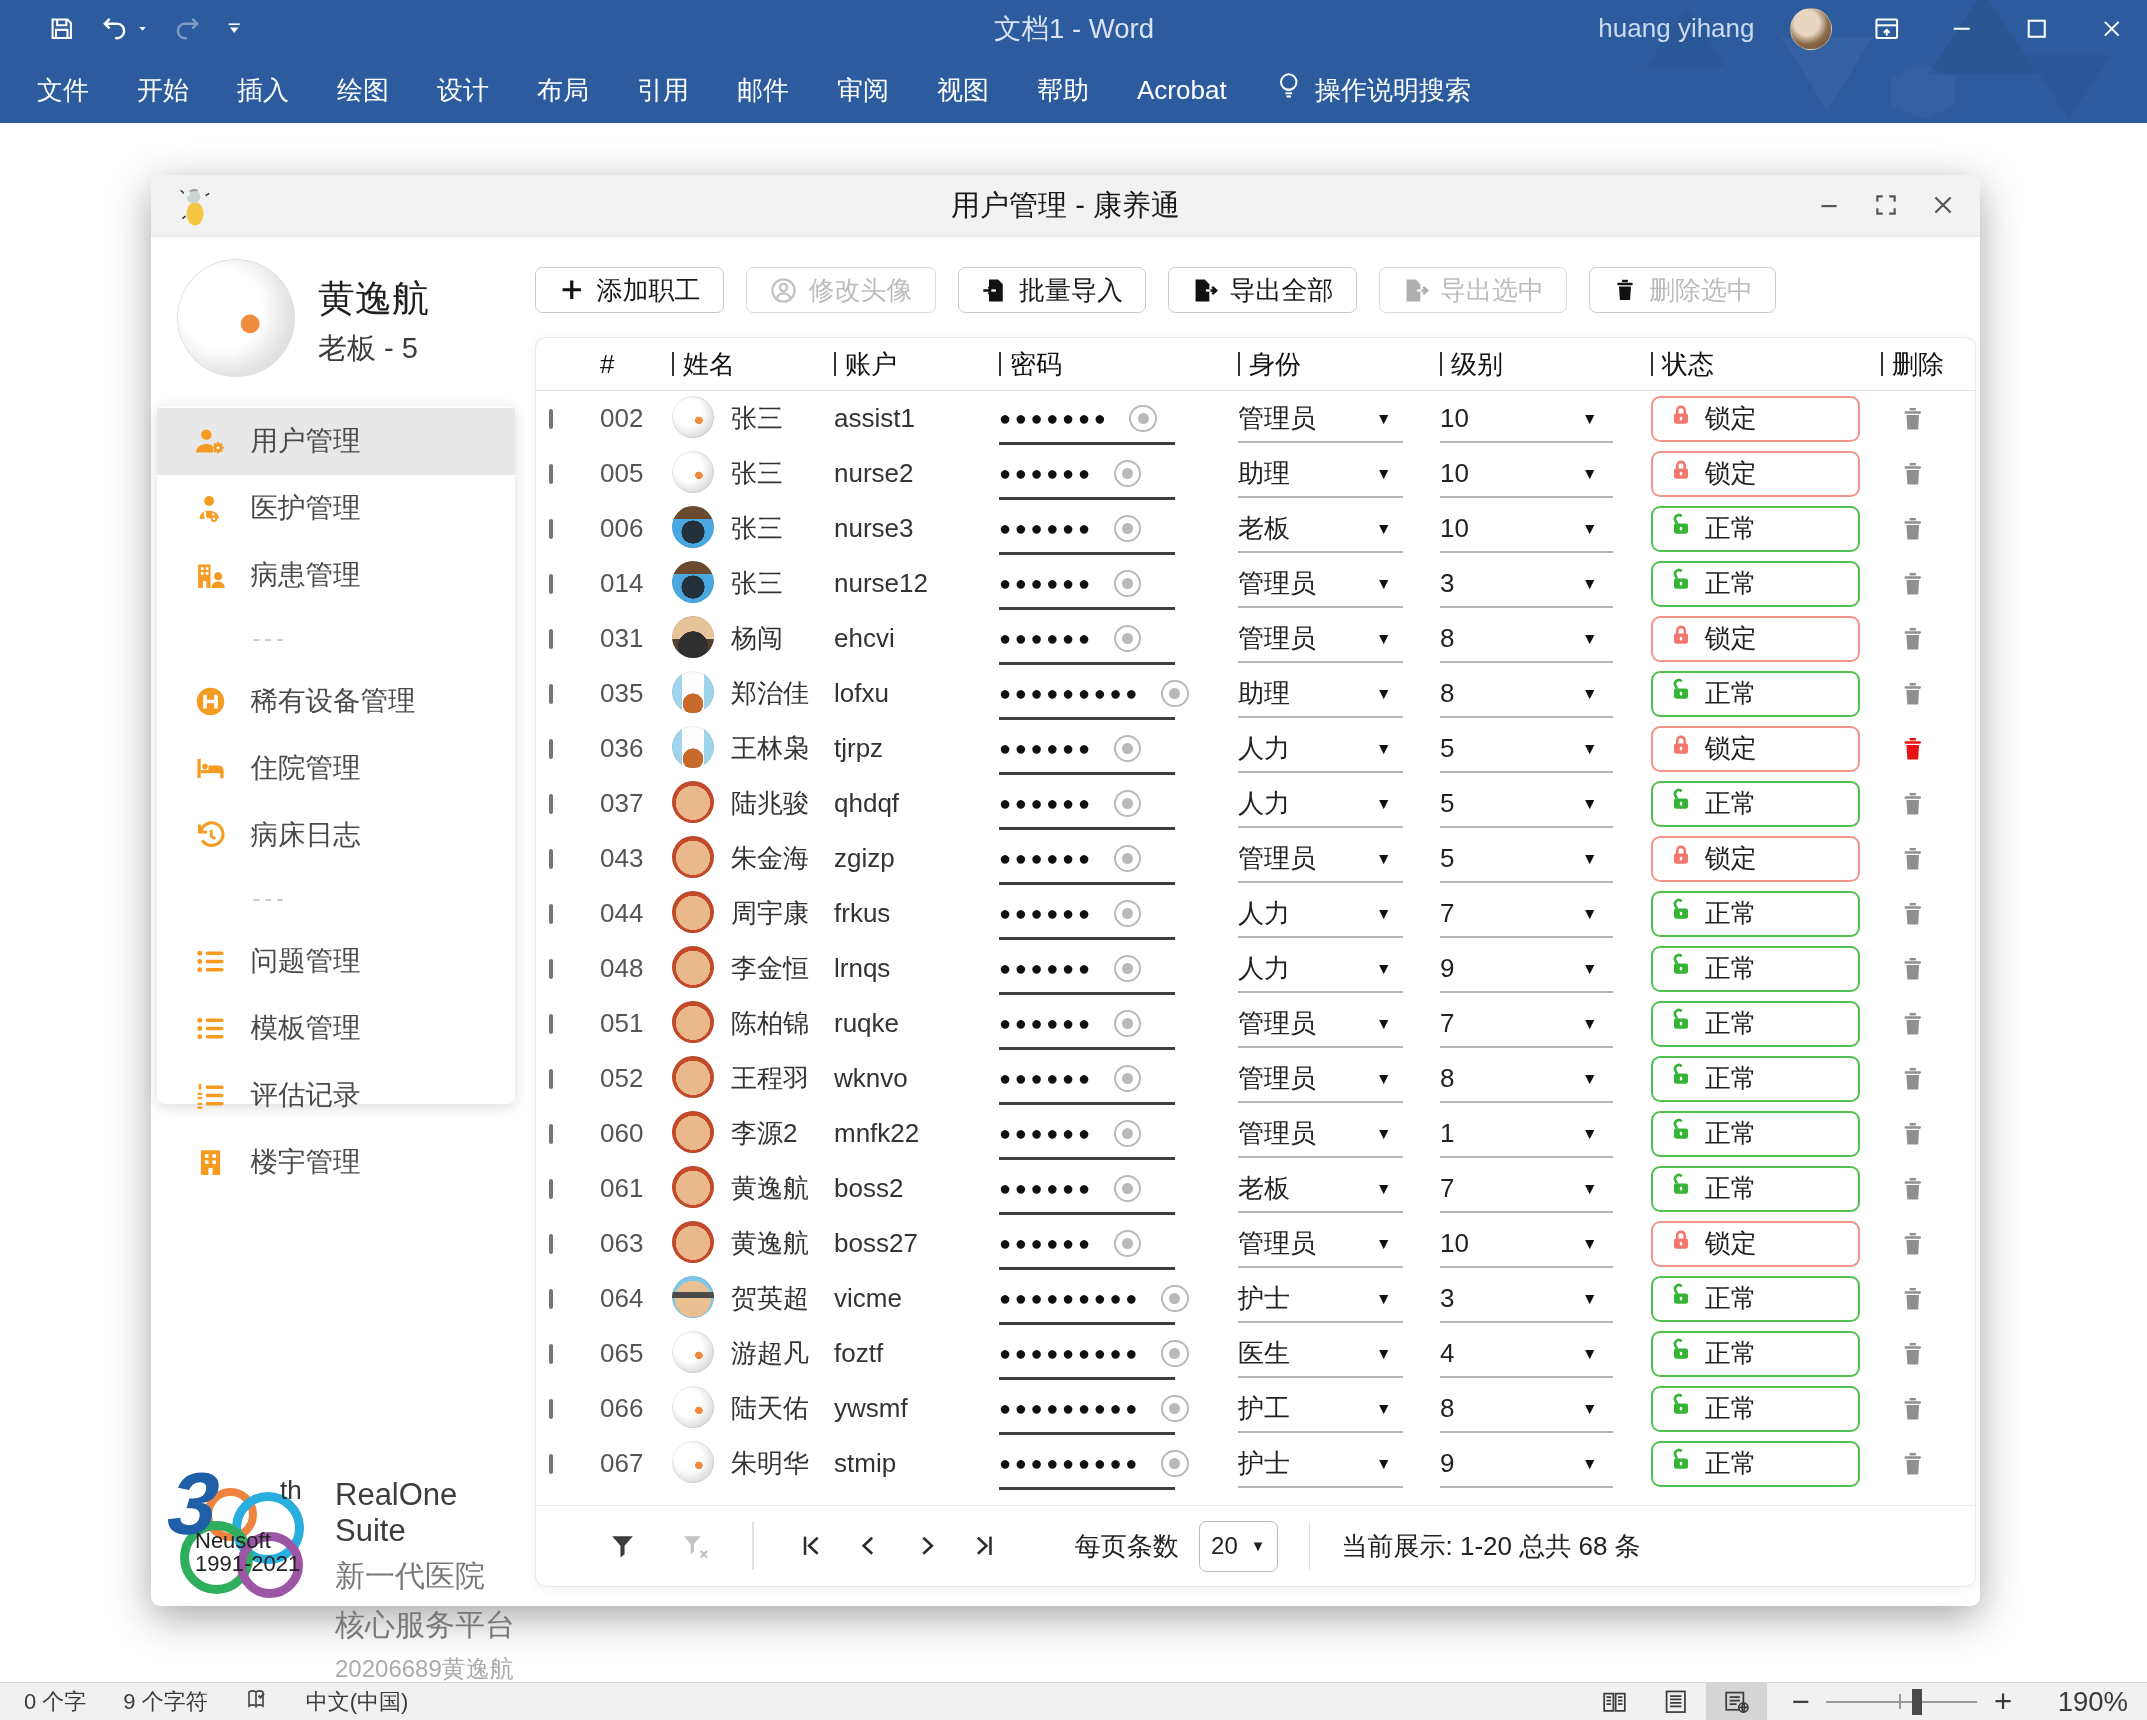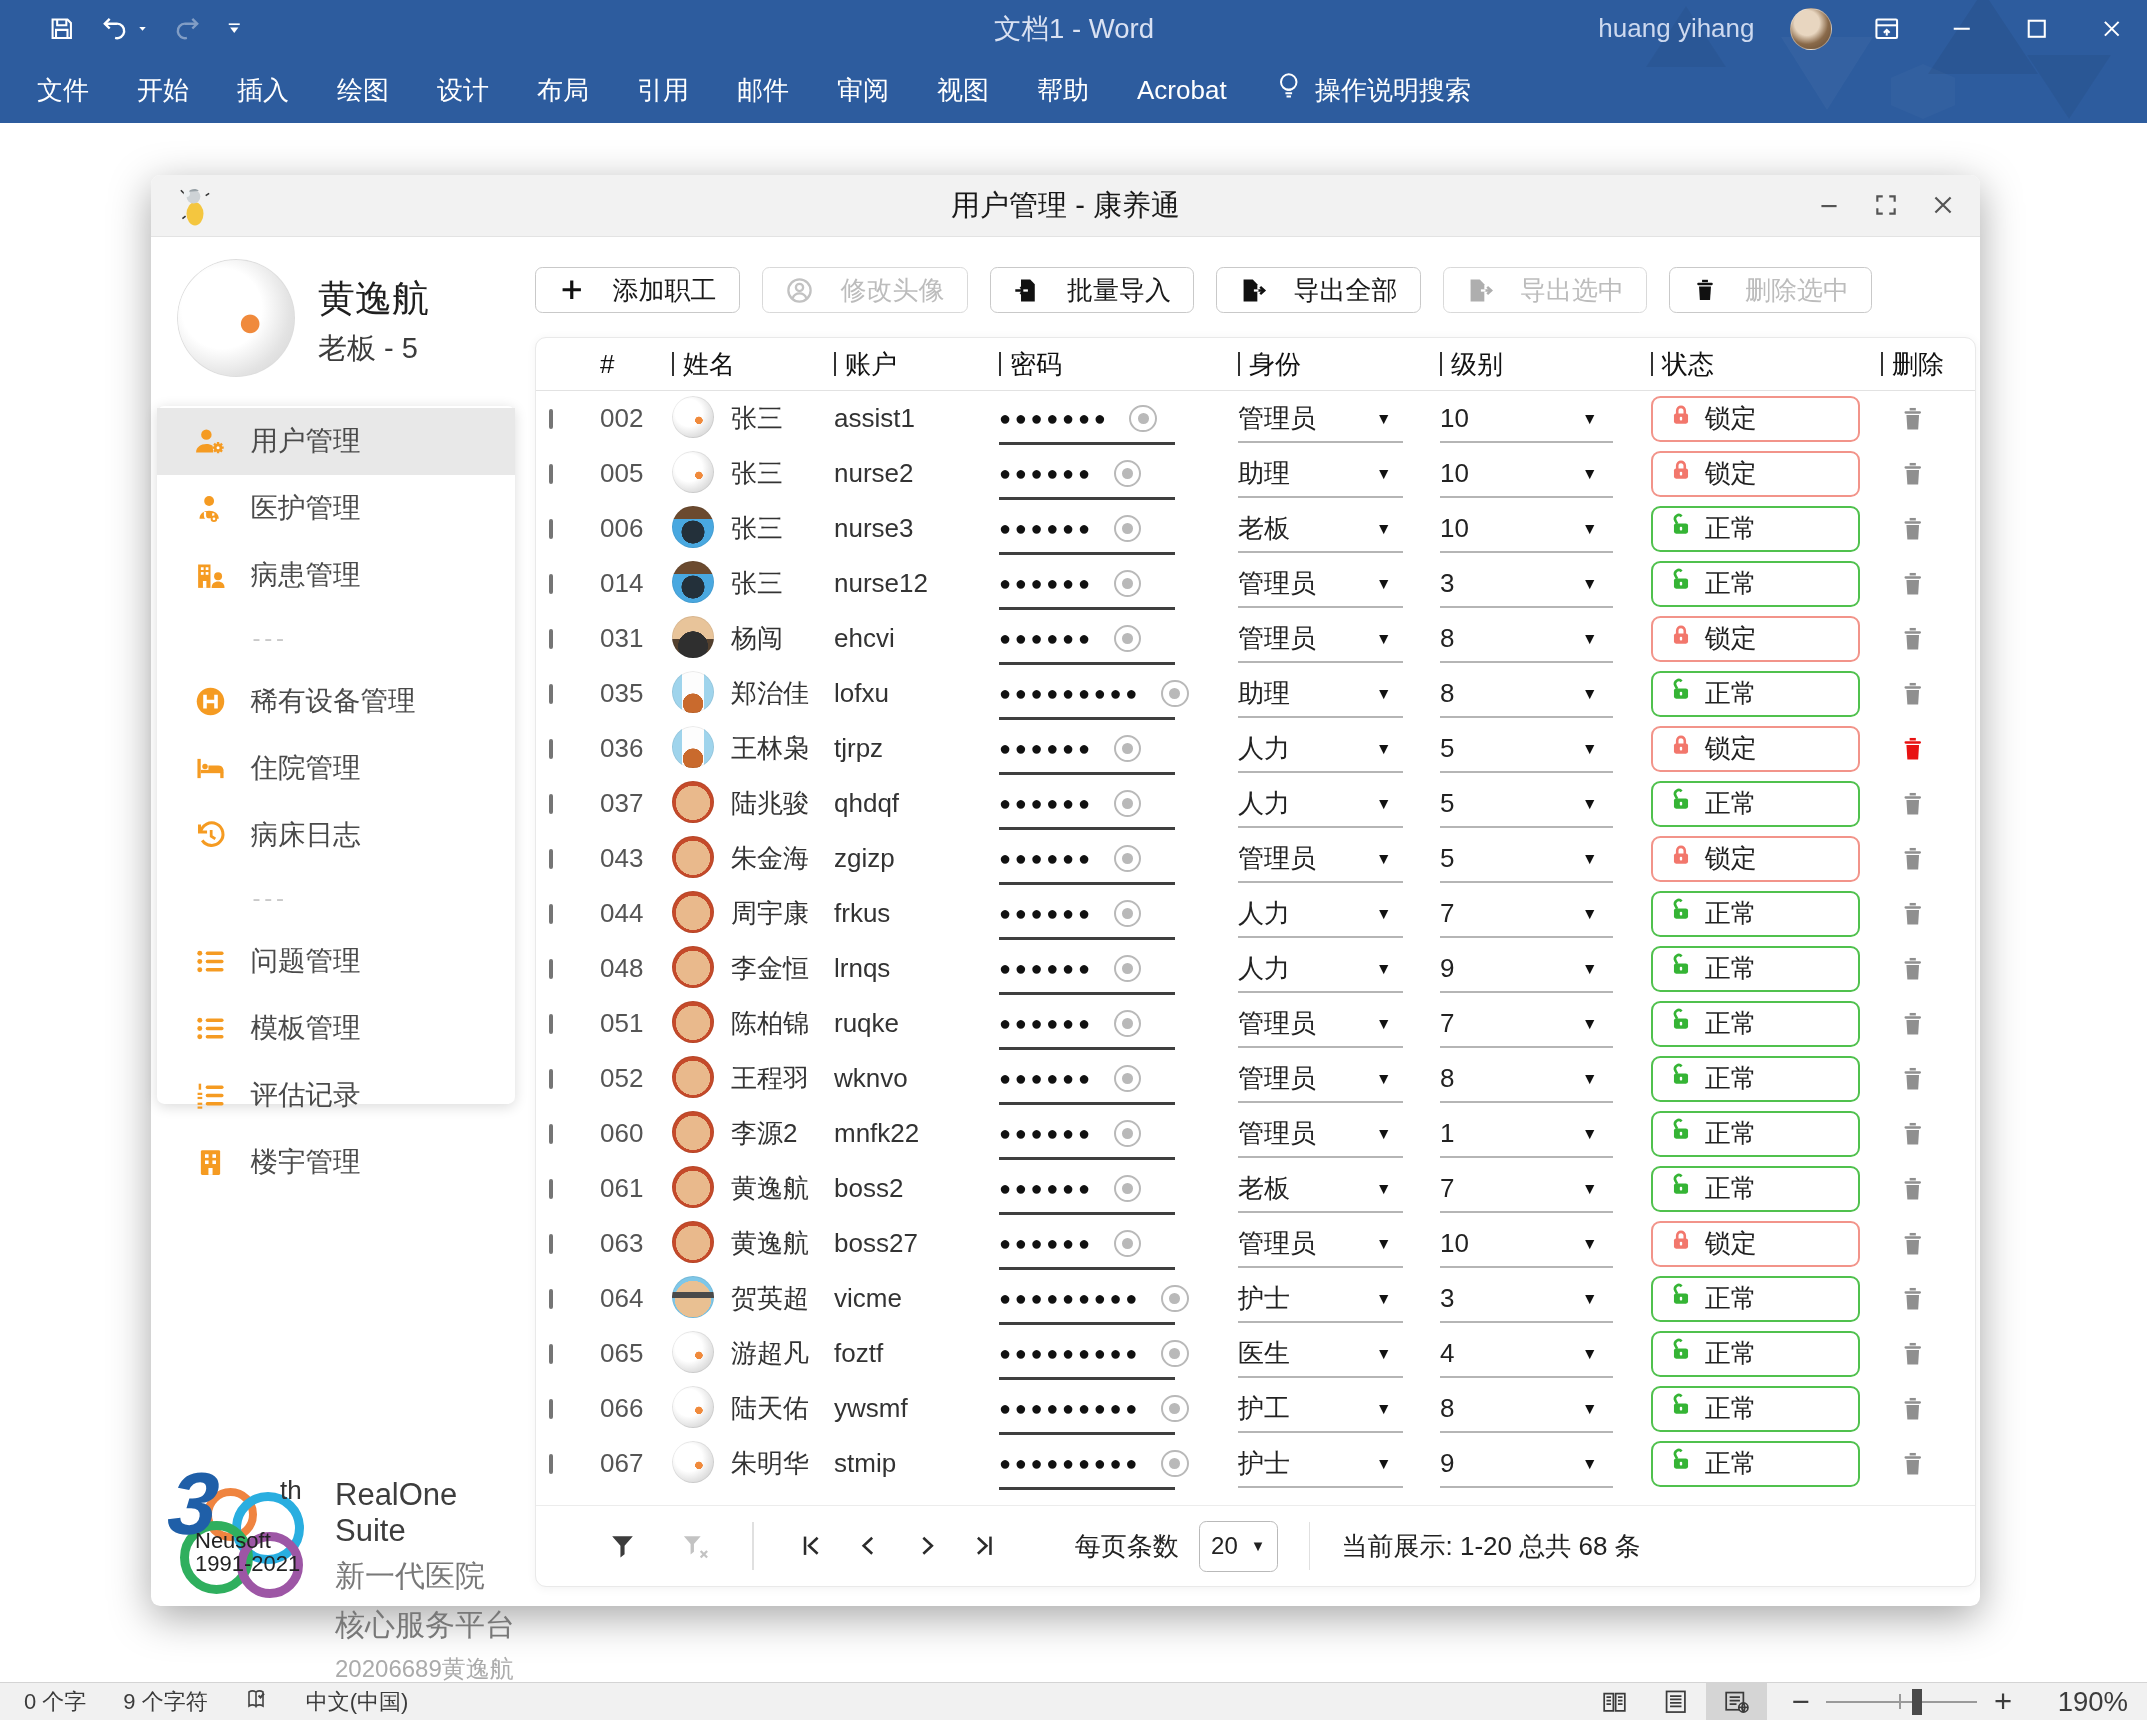--- a/index.html
+++ b/index.html
@@ -54,21 +54,21 @@
   .logo .three { position:absolute; left:-3.7px; top:-14.7px; font-size:88px; font-weight:bold; font-style:italic; color:#1f5fa8; transform:skewX(-6deg); }
   .logo .th { position:absolute; left:107px; top:7.3px; font-size:26px; color:#333; }
   .logo .ntext { position:absolute; left:22px; top:61px; font-size:22px; color:#222; line-height:23px; }
   .brandtext { position:absolute; left:162px; top:9.2px; }
   .bt-product { font-size:31px; color:#3d3d3d; }
   .bt-line { font-size:30px; color:#787878; margin-top:7.3px; }
   .bt-id { font-size:24px; color:#ababab; margin-top:7.3px; }
 
   
   .toolbar { position:absolute; left:384px; top:92px; display:flex; gap:22px; }
-  .tbtn { height:46px; display:flex; align-items:center; gap:27px; padding:4px 22px; background:#fff; border:1.8px solid #c9c9c9; border-radius:7.3px; font-size:26px; color:#1a1a1a; cursor:default; }
+  .tbtn { height:46px; display:flex; align-items:center; gap:11px; padding:4px 22px; background:#fff; border:1.8px solid #c9c9c9; border-radius:7.3px; font-size:26px; color:#1a1a1a; cursor:default; }
   .tbtn.dis { color:#bcbcbc; border-color:#d9d9d9; }
   .tbtn.dim-label { color:#bcbcbc; }
   .tbtn svg { display:block; }
 
   
   .card { position:absolute; left:384px; top:162px; width:1441px; height:1250px; background:#fff; border:0.9px solid #e9e9e9; border-radius:11px; box-shadow:0 1.8px 9.2px rgba(0,0,0,.05); display:flex; flex-direction:column; overflow:hidden; }
   .tgrid { display:grid; grid-template-columns:51px 72px 59px 103px 165px 239px 202px 211px 230px 64px; align-items:center; padding-left:13px; }
   .thead { height:53px; border-bottom:1.8px solid #e2e2e2; font-size:26px; color:#111; flex:0 0 auto; }
   .th { display:flex; align-items:center; gap:9.2px; }
   .th .bar { width:1.8px; height:24px; background:#333; }

